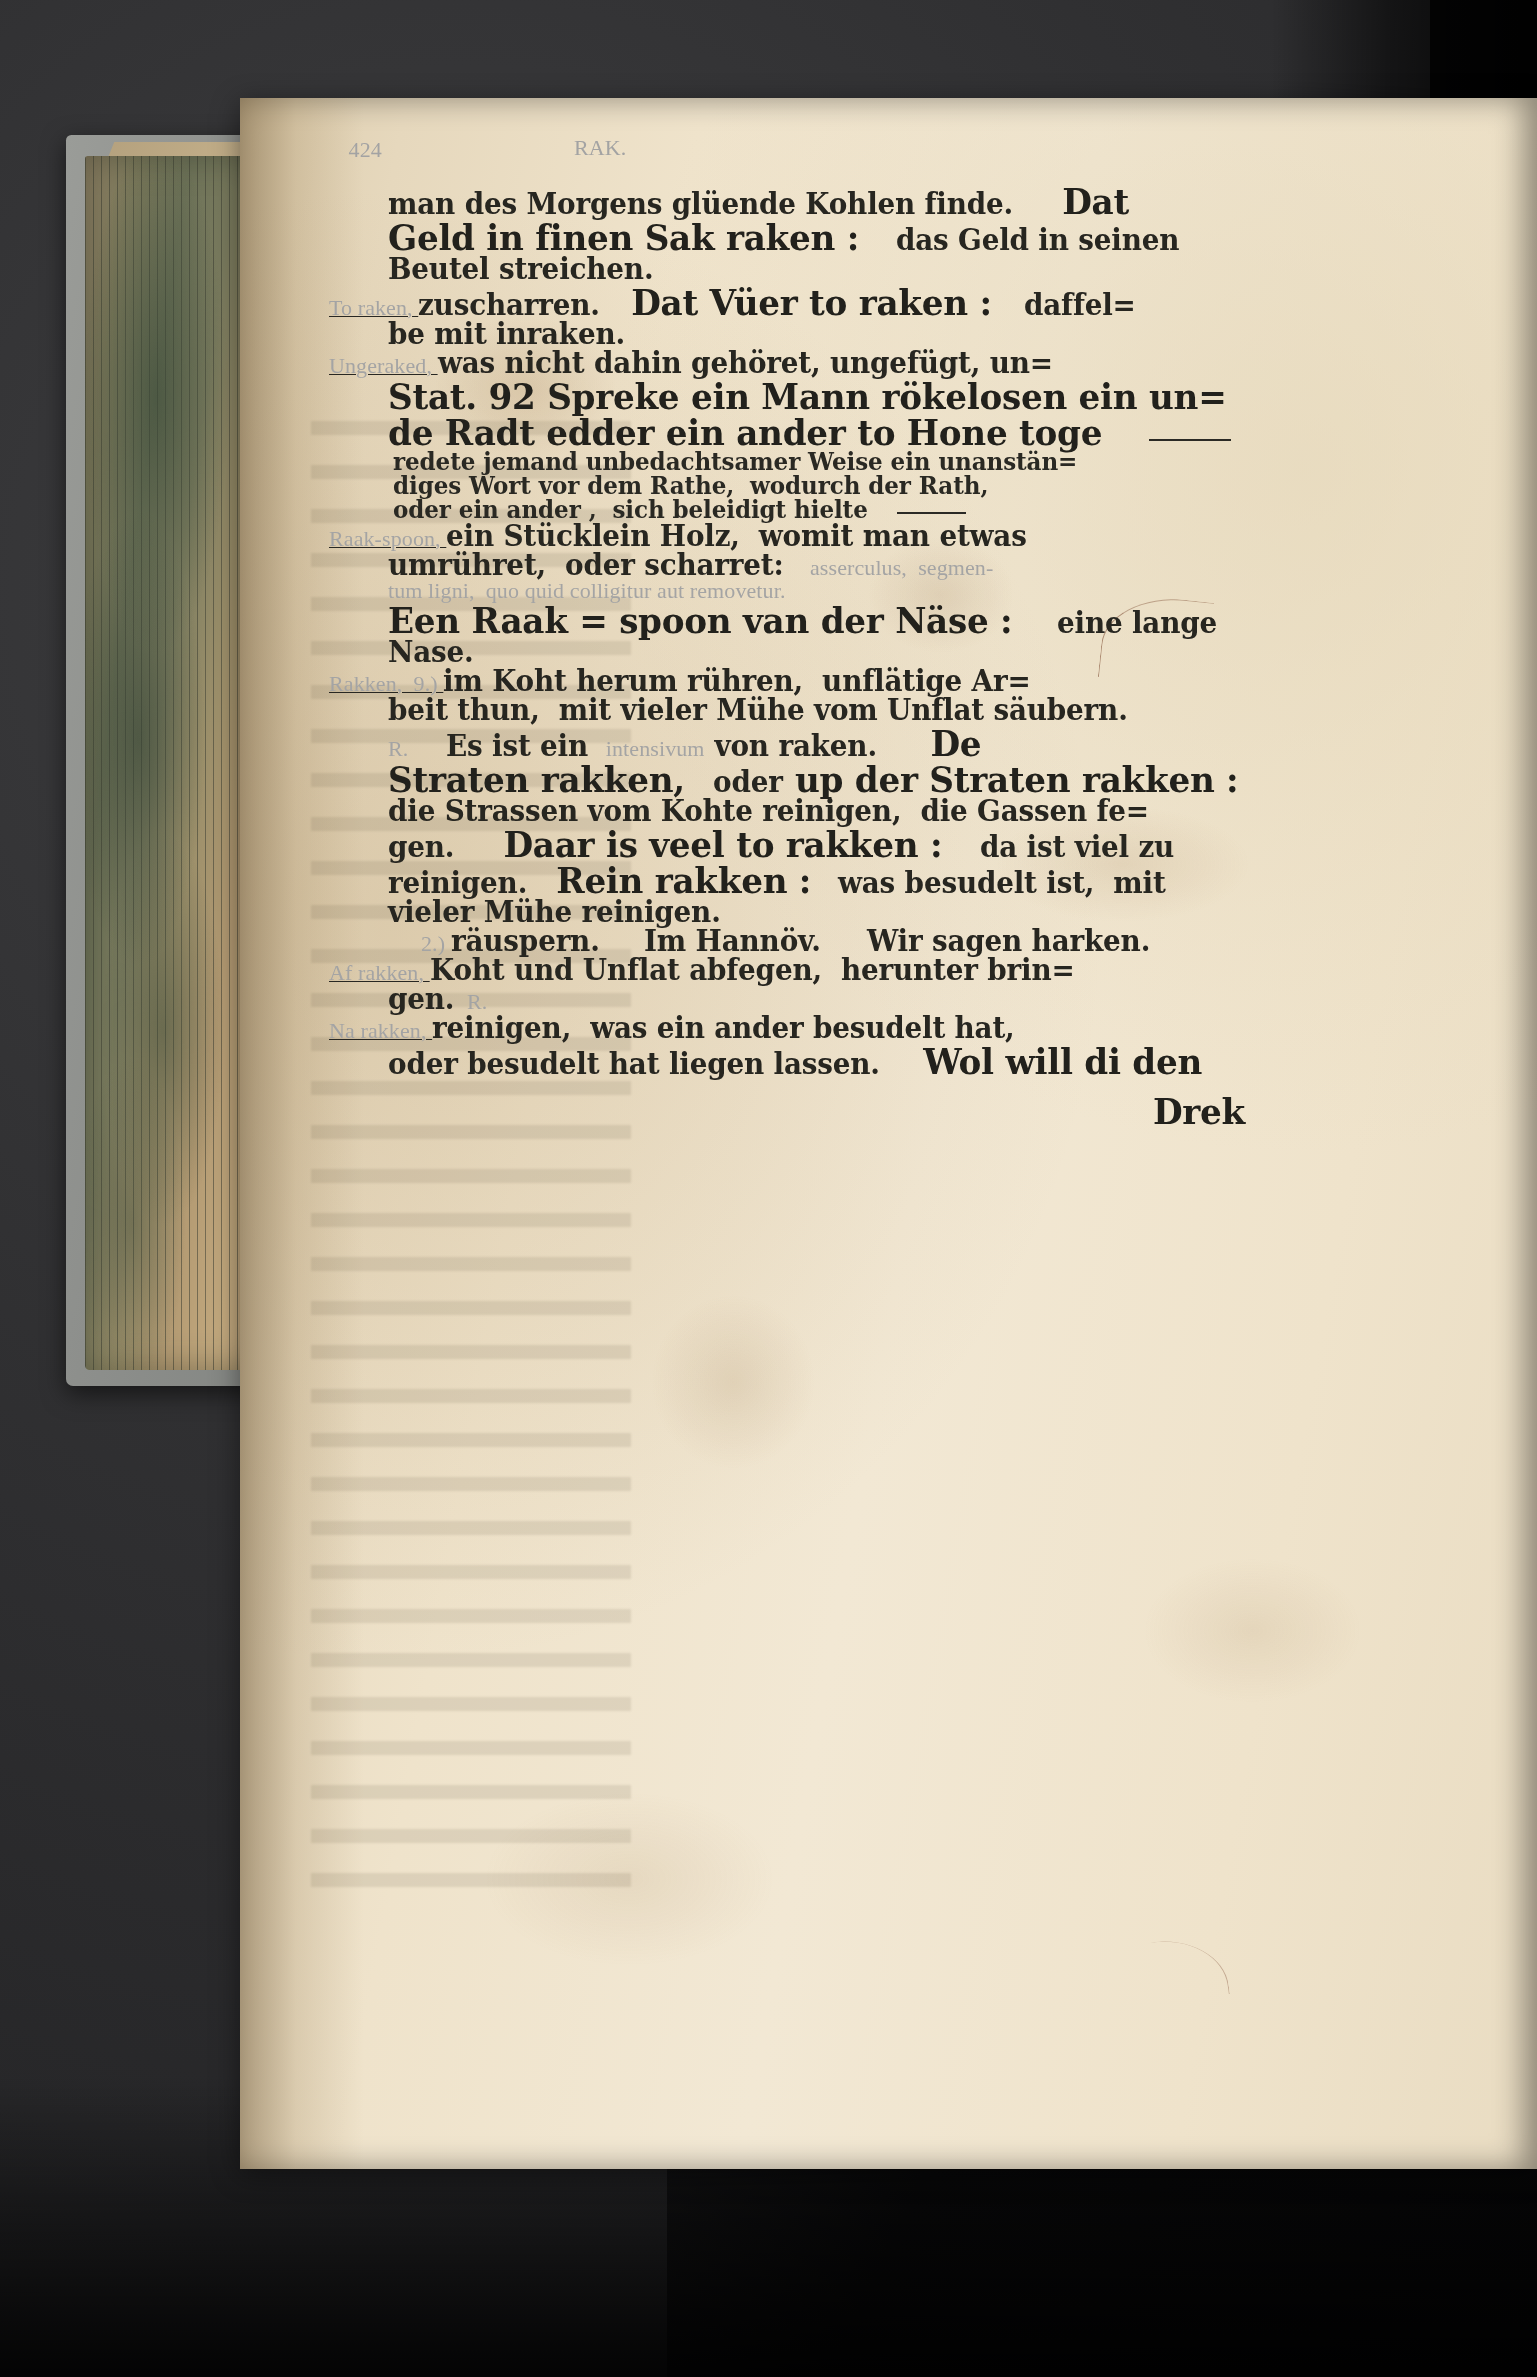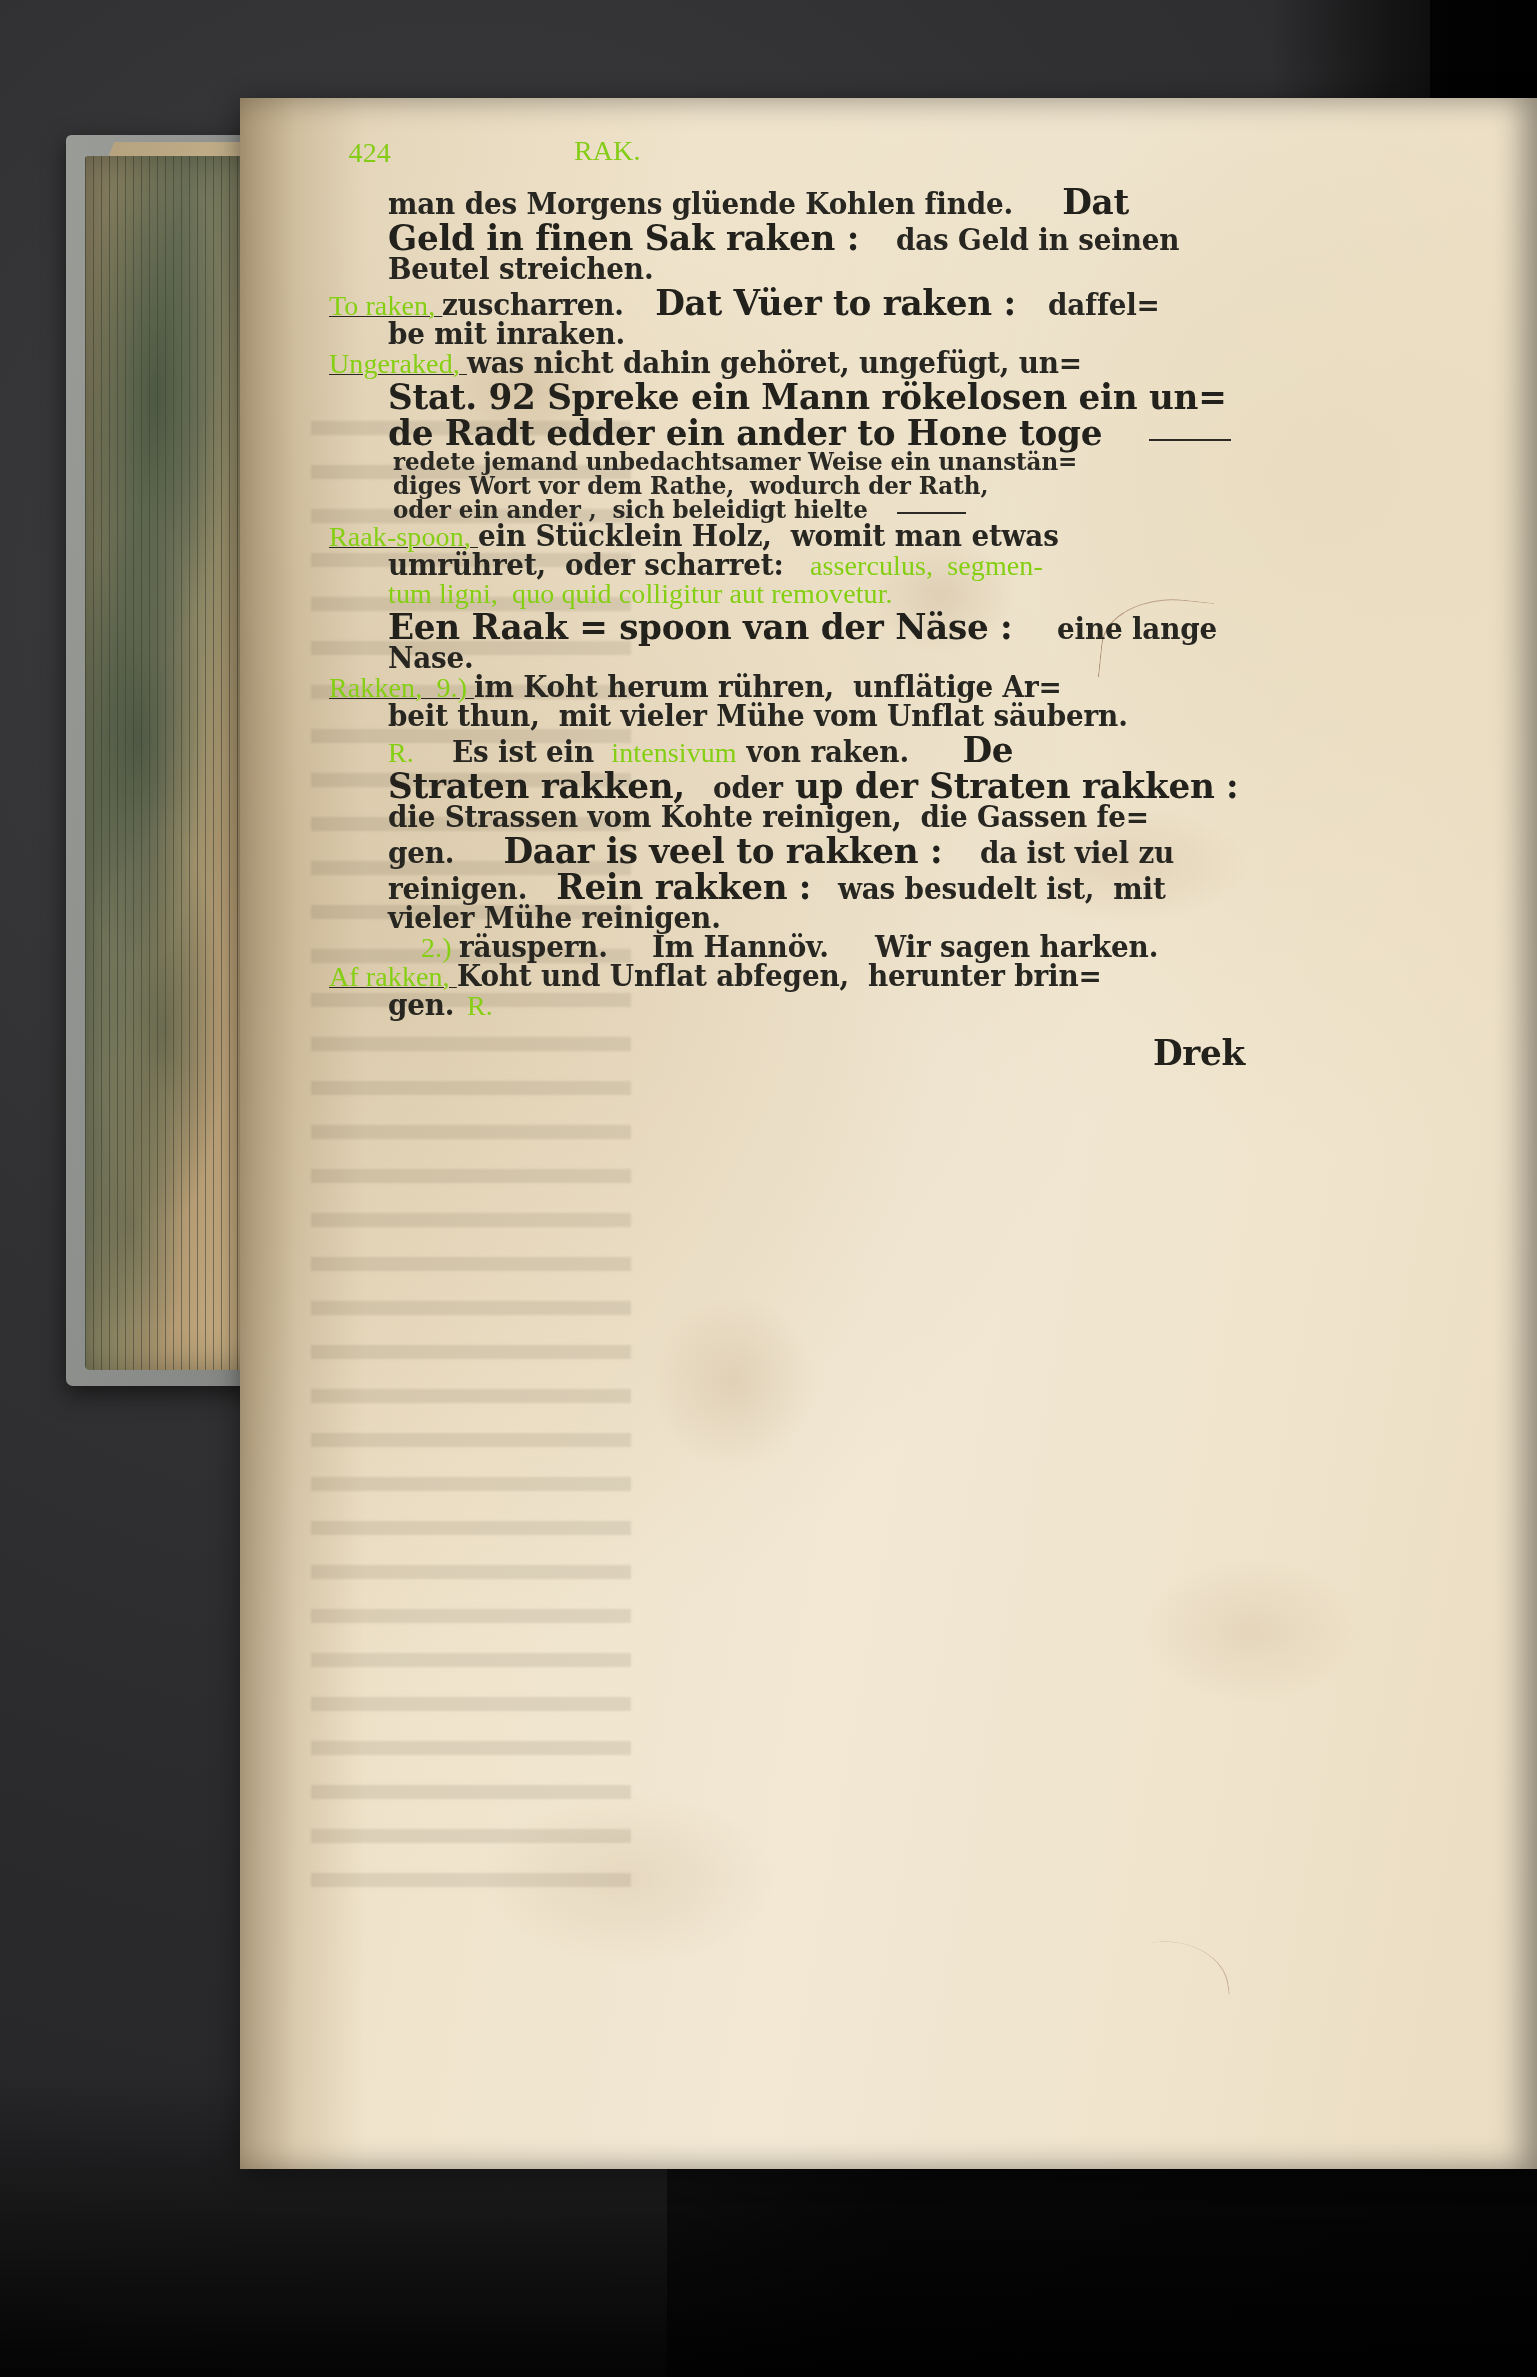--- a/index.html
+++ b/index.html
@@ -225,22 +225,22 @@
     font-weight: 600;
     color: #2d2c27;
     letter-spacing: -0.1px;
     transform: scaleX(0.96);
     transform-origin: left center;
     display: inline-block;
   }
   
   .rm {
     font-family: "Liberation Serif", serif;
-    font-size: 28px;
-    color: #84cc16;
+    font-size: 22px;
+    color: #a3a3a3;
     letter-spacing: 0.1px;
   }
 
   
   .row        { padding-left: 0; text-decoration: underline;   }
   .row-in     { padding-left: 59px;}
   .row-in-sm  { padding-left: 64px;}
   .row-right  { padding-left: 0; text-align: right; padding-right: 12.4px; }
   .row-num    { padding-left: 92px;}
   .em-dash-rule {
@@ -346,20 +346,24 @@
           <div class="line row-in"><span class="fr">die Strassen vom Kohte reinigen,  die Gassen fe=</span></div>
           <div class="line row-in"><span class="fr">gen.</span><span class="fr-lg">    Daar is veel to rakken : </span><span class="fr">da ist viel zu</span></div>
           <div class="line row-in"><span class="fr">reinigen.</span><span class="fr-lg">  Rein rakken : </span><span class="fr">was besudelt ist,  mit</span></div>
           <div class="line row-in"><span class="fr">vieler Mühe reinigen.</span></div>
           <div class="line row-num"><span class="rm">2.) </span><span class="fr">räuspern.</span><span class="fr">    Im Hannöv.</span><span class="fr">    Wir sagen harken.</span></div>
         </div>
         <div class="entry">
           <div class="line row"><span class="rm">Af rakken, </span><span class="fr">Koht und Unflat abfegen,  herunter brin=</span></div>
           <div class="line row-in"><span class="fr">gen. </span><span class="rm">R.</span></div>
         </div>
+        <div class="entry">
+          <div class="line row"><span class="rm">Na rakken, </span><span class="fr">reinigen,  was ein ander besudelt hat,</span></div>
+          <div class="line row-in"><span class="fr">oder besudelt hat liegen lassen.</span><span class="fr-lg">  Wol will di den</span></div>
+        </div>
       </div>
 
     <div class="line row-right">
       <span class="fr-lg">Drek</span>
     </div>
 
   </div>
 </div>
 
 

